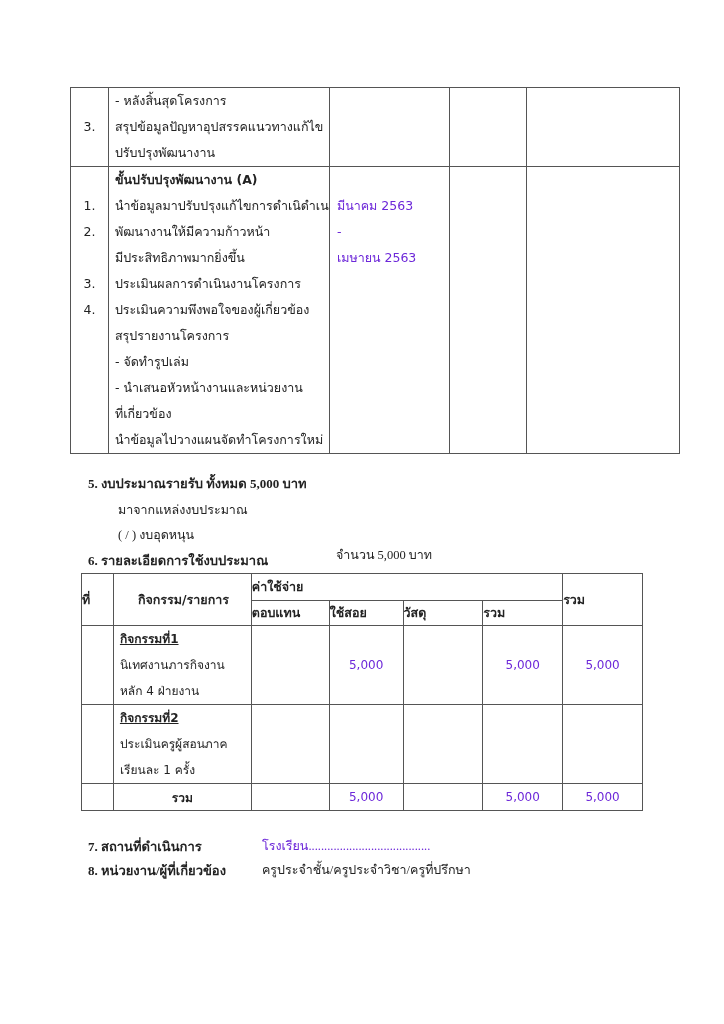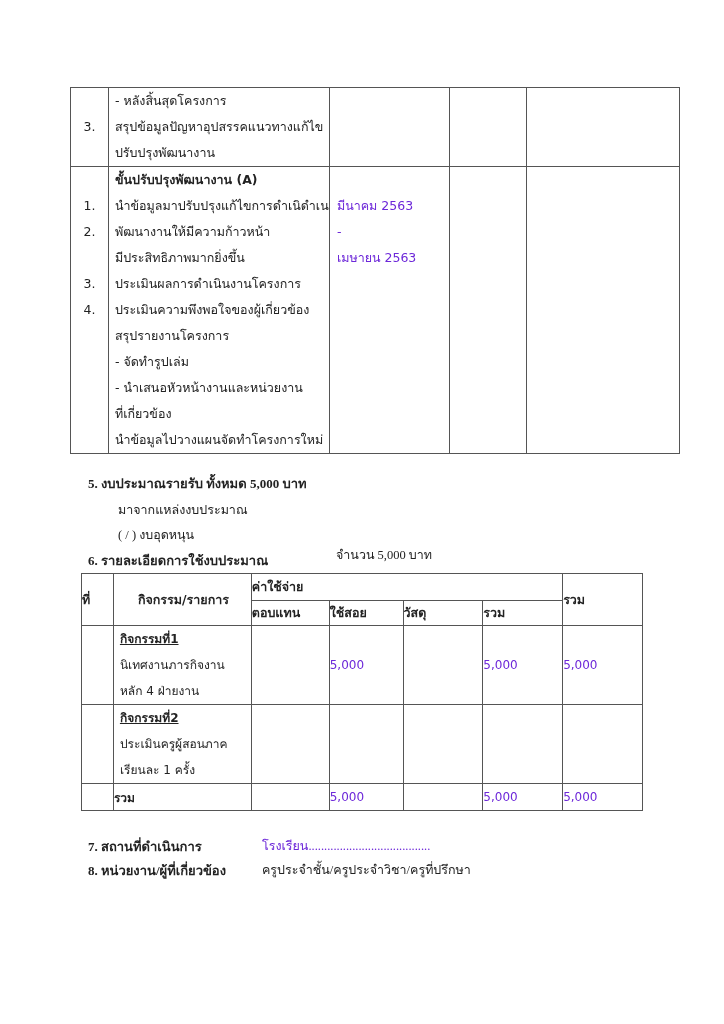--- a/index.html
+++ b/index.html
@@ -8,21 +8,21 @@
   .abs { position:absolute;font-family:Liberation Serif, serif; }
   .red { color:#6d28d9; }
   table { border-collapse:collapse; position:absolute; }
   td, th { border:1.3px solid #555; padding:0; vertical-align:top;margin-left:24px; }
   .t1 td { font-size:12.5px; }
   .line { height:26px; line-height:26px; white-space:nowrap; }
   .num-col .line { text-align:center; }
   .bold { font-weight:bold; }
   .t2 th { font-weight:bold; font-size:12.5px; text-align:left; vertical-align:middle; }
   .t2 td { font-size:12px; }
-  .cell-center { vertical-align:middle !important; }
+  .cell-center { text-align:center; vertical-align:middle !important; }
   .uline { text-decoration:underline; font-weight:bold; }
   .sec-title { font-weight:bold; font-size:13px; }
 </style>
 </head>
 <body>
 
 <table class="t1" style="left:70px; top:87px; width:610px;">
   <colgroup>
     <col style="width:38px">
       <col style="width:221px">

